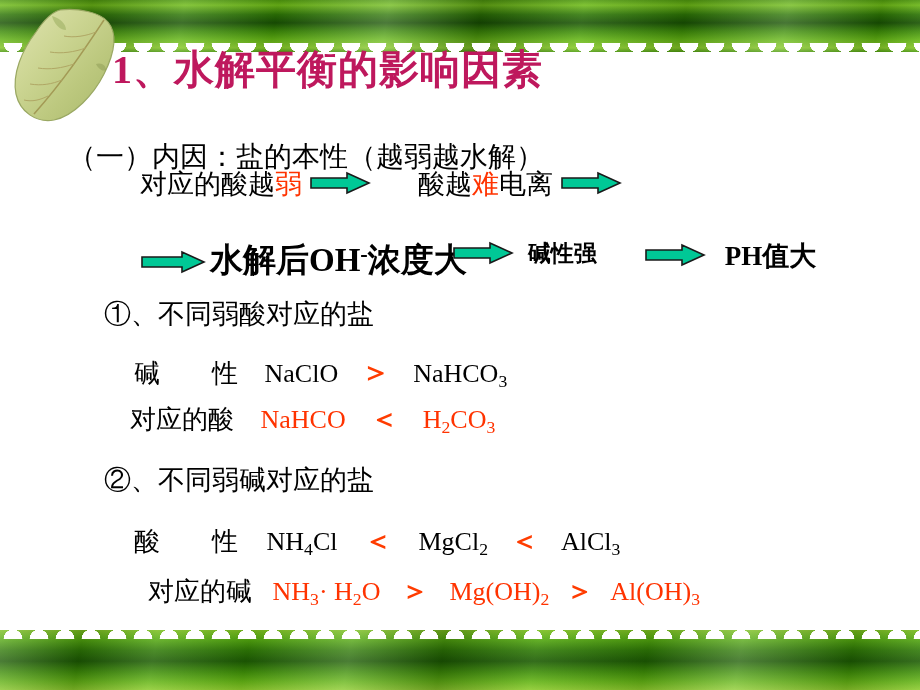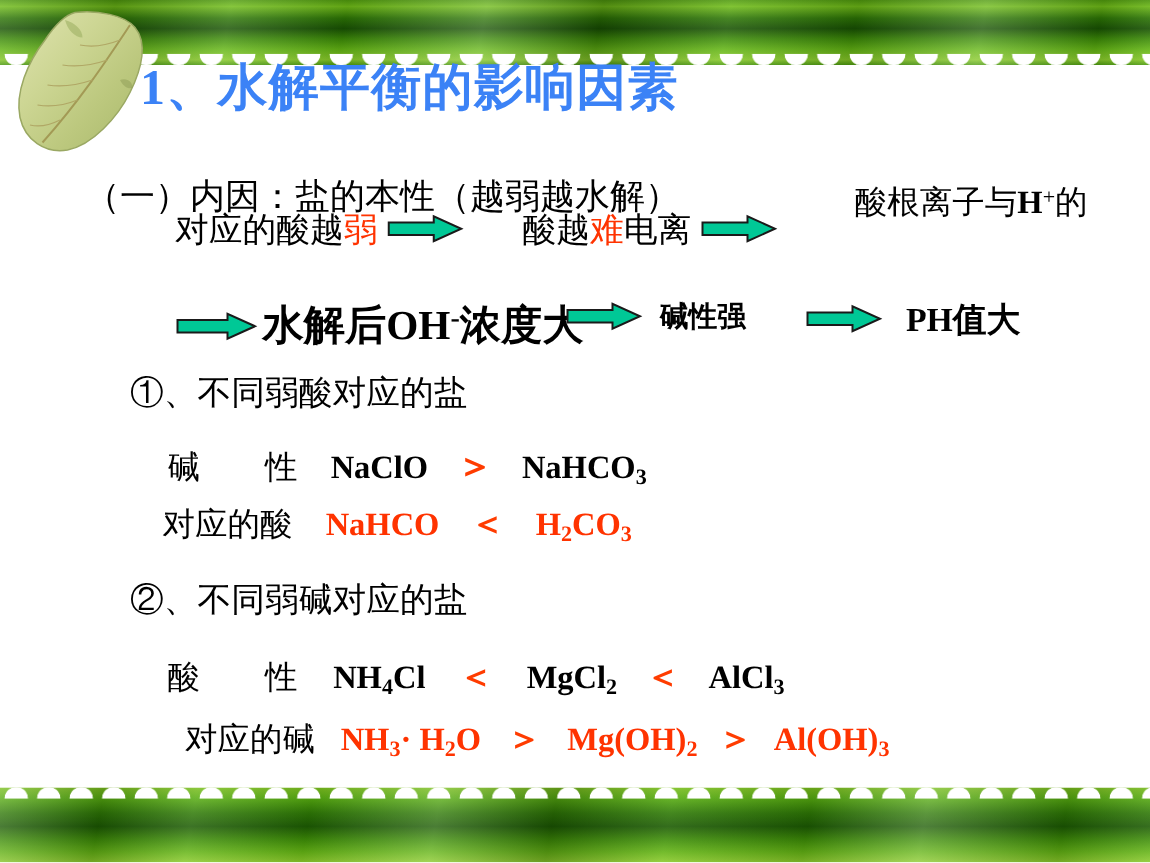--- a/index.html
+++ b/index.html
@@ -106,21 +106,21 @@
     height: 122px;
   }
 
   
   .title {
     position: absolute;
     left: 112px;
     top: 42px;
     font-size: 40px;
     font-weight: bold;
-    color: #3b82f6;
+    color: #be185d;
     white-space: nowrap;
     letter-spacing: 1px;
   }
   .subtitle {
     position: absolute;
     left: 68px;
     top: 96px;
     font-size: 28px;
     color: #000000;
     white-space: nowrap;
@@ -138,21 +138,21 @@
   .r2 { left: 140px; top: 238px; font-size: 33px; font-weight: bold; }
   .r2b { left: 452px; top: 238px; font-size: 23px; font-weight: bold; }
   .r2c { left: 644px; top: 238px; font-size: 27px; font-weight: bold; font-family: Liberation Serif, serif; }
 
   .item { font-size: 27px; }
   .i1 { left: 104px; top: 296px; }
   .i2 { left: 104px; top: 462px; }
 
   .eq { font-size: 26px; }
   .eq .cn { font-family: "Liberation Sans", sans-serif; }
-  .eq .fm { font-family: "Liberation Serif", serif; font-weight: bold; }
+  .eq .fm { font-family: "Liberation Serif", serif; font-weight: normal; }
 
   .e1 { left: 134px; top: 352px; }
   .e2 { left: 130px; top: 400px; }
   .e3 { left: 134px; top: 522px; }
   .e4 { left: 148px; top: 572px; }
 
   .red { color: #ff3300; }
   .redop { color: #ff3c00; font-weight: bold; }
 
   sub { font-size: 0.68em; vertical-align: -0.28em; }
@@ -206,23 +206,20 @@
 <div class="row r1b">
   <span>酸越</span><span class="red">难</span><span>电离</span>
   <span class="arrow">
     <svg width="62" height="24" viewBox="0 0 62 24">
       <path d="M2 7 H38 V2 L60 12 L38 22 V17 H2 Z" fill="#00c896" stroke="#1a1a1a" stroke-width="1.6"></path>
     </svg>
   </span>
 </div>
 
 <div class="row r1c">
-  <div>
-    <span>酸根离子与</span><span class="fm" style="font-weight:bold">H</span><sup>+</sup><span>的</span>
-  </div>
 </div>
 
 <div class="row r2">
   <span class="arrow" style="margin-right:4px">
     <svg width="66" height="24" viewBox="0 0 66 24">
       <path d="M2 7 H42 V2 L64 12 L42 22 V17 H2 Z" fill="#00c896" stroke="#1a1a1a" stroke-width="1.6"></path>
     </svg>
   </span><span>水解后</span><span>OH</span><sup>-</sup><span>浓度大</span>
 </div>
 

